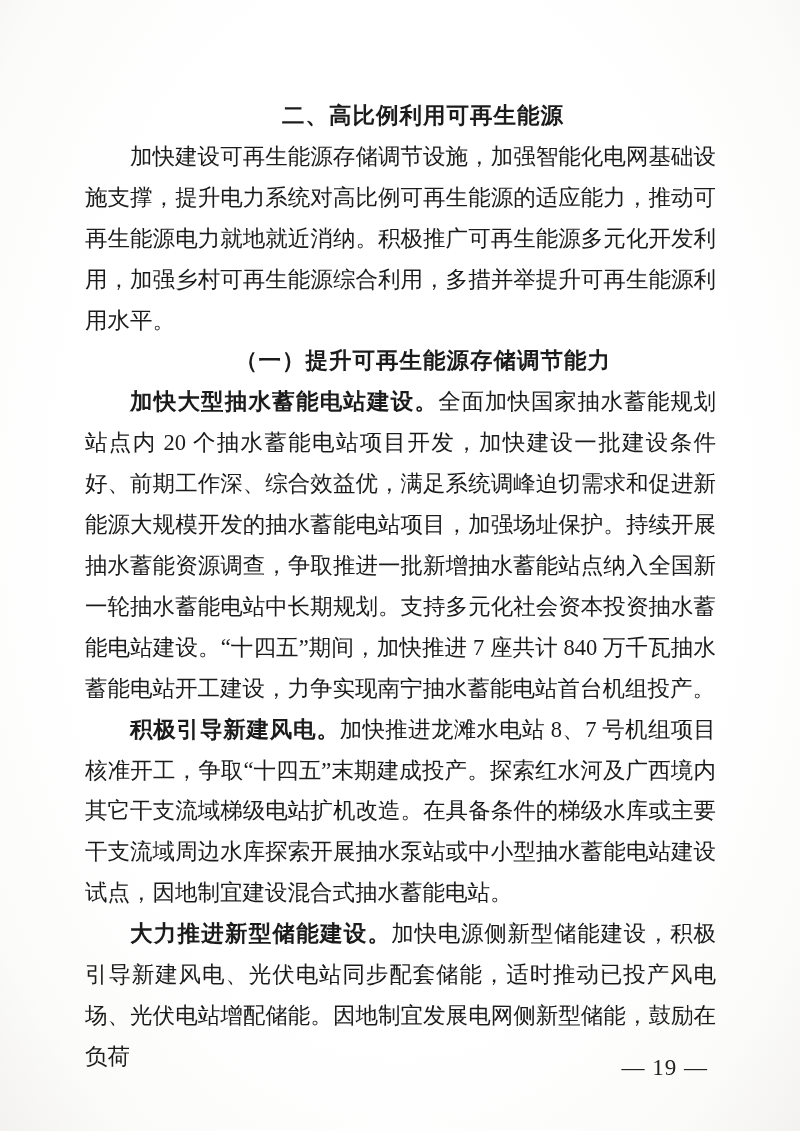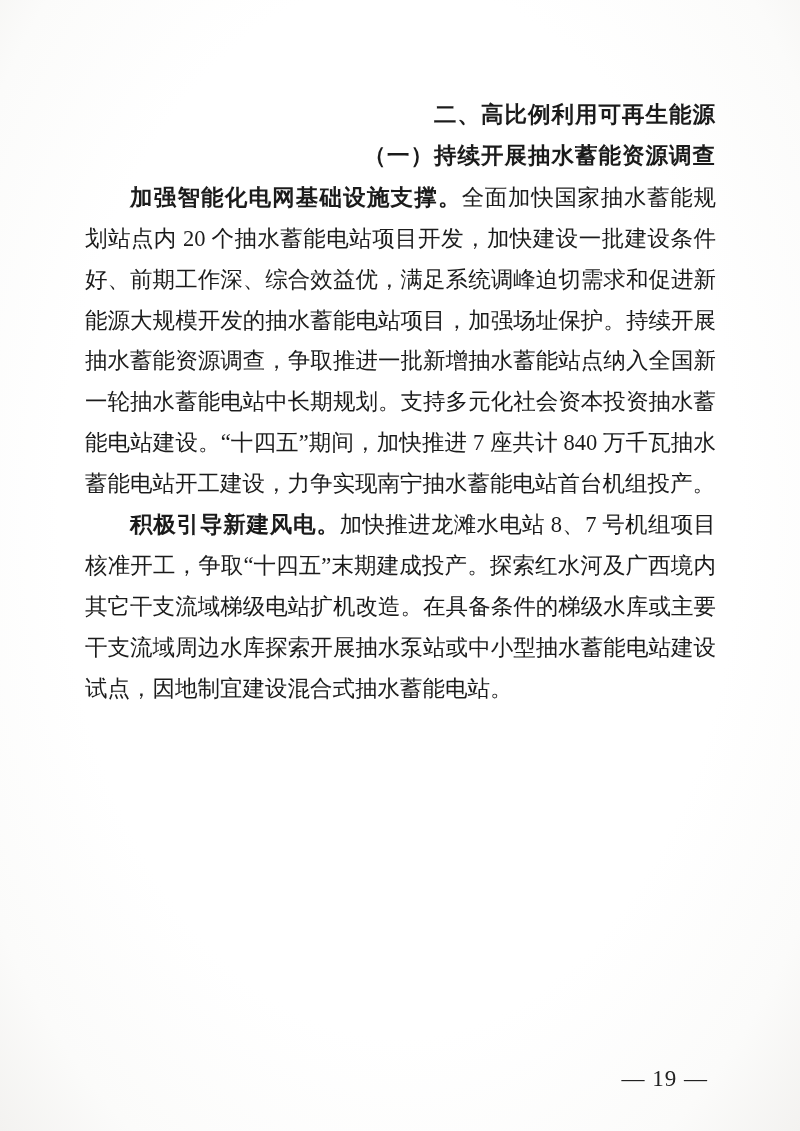--- a/index.html
+++ b/index.html
@@ -29,51 +29,53 @@
   .content h2 {
     margin: 0;
     font-size: 22.5px;
     line-height: 40.9px;
     text-align: justify;
     text-indent: 2em;
     font-weight: normal;
     word-break: break-all;
   }
   .content h1, .content h2 {
-    font-family: Liberation Mono, monospace;
+    font-family: Liberation Sans, sans-serif;
     font-weight: 700;
-    text-align: right;
+    text-align: center;
     letter-spacing: 1px;
   }
   .para-lead {
     font-weight: 700;
     letter-spacing: 0.5px;
   }
   .page-number {
     position: absolute;
     right: 92px;
-    bottom: 39px;
+    bottom: 50px;
     font-size: 23px;
     letter-spacing: 1px;
     color: #222222;
     font-family: "Liberation Serif", "DejaVu Serif", serif;
   }
 </style>
 </head>
 <body>
 
 <div class="page">
   <div class="content">
 
     <h1>二、高比例利用可再生能源</h1>
 
+    <p>加快建设可再生能源存储调节设施，加强智能化电网基础设施支撑，提升电力系统对高比例可再生能源的适应能力，推动可再生能源电力就地就近消纳。积极推广可再生能源多元化开发利用，加强乡村可再生能源综合利用，多措并举提升可再生能源利用水平。</p>
 
-    <h2>（一）持续开展抽水蓄能资源调查</h2>
+    <h2>（一）提升可再生能源存储调节能力</h2>
 
-    <p><span class="para-lead">加强智能化电网基础设施支撑。</span><span>全面加快国家抽水蓄能规划站点内 20 个抽水蓄能电站项目开发，加快建设一批建设条件好、前期工作深、综合效益优，满足系统调峰迫切需求和促进新能源大规模开发的抽水蓄能电站项目，加强场址保护。持续开展抽水蓄能资源调查，争取推进一批新增抽水蓄能站点纳入全国新一轮抽水蓄能电站中长期规划。支持多元化社会资本投资抽水蓄能电站建设。“十四五”期间，加快推进 7 座共计 840 万千瓦抽水蓄能电站开工建设，力争实现南宁抽水蓄能电站首台机组投产。</span></p>
+    <p><span class="para-lead">加快大型抽水蓄能电站建设。</span><span>全面加快国家抽水蓄能规划站点内 20 个抽水蓄能电站项目开发，加快建设一批建设条件好、前期工作深、综合效益优，满足系统调峰迫切需求和促进新能源大规模开发的抽水蓄能电站项目，加强场址保护。持续开展抽水蓄能资源调查，争取推进一批新增抽水蓄能站点纳入全国新一轮抽水蓄能电站中长期规划。支持多元化社会资本投资抽水蓄能电站建设。“十四五”期间，加快推进 7 座共计 840 万千瓦抽水蓄能电站开工建设，力争实现南宁抽水蓄能电站首台机组投产。</span></p>
 
     <p><span class="para-lead">积极引导新建风电。</span><span>加快推进龙滩水电站 8、7 号机组项目核准开工，争取“十四五”末期建成投产。探索红水河及广西境内其它干支流域梯级电站扩机改造。在具备条件的梯级水库或主要干支流域周边水库探索开展抽水泵站或中小型抽水蓄能电站建设试点，因地制宜建设混合式抽水蓄能电站。</span></p>
 
+    <p><span class="para-lead">大力推进新型储能建设。</span><span>加快电源侧新型储能建设，积极引导新建风电、光伏电站同步配套储能，适时推动已投产风电场、光伏电站增配储能。因地制宜发展电网侧新型储能，鼓励在负荷</span></p>
 
   </div>
 
   <div class="page-number">— 19 —</div>
 </div>
 
 </body></html>

